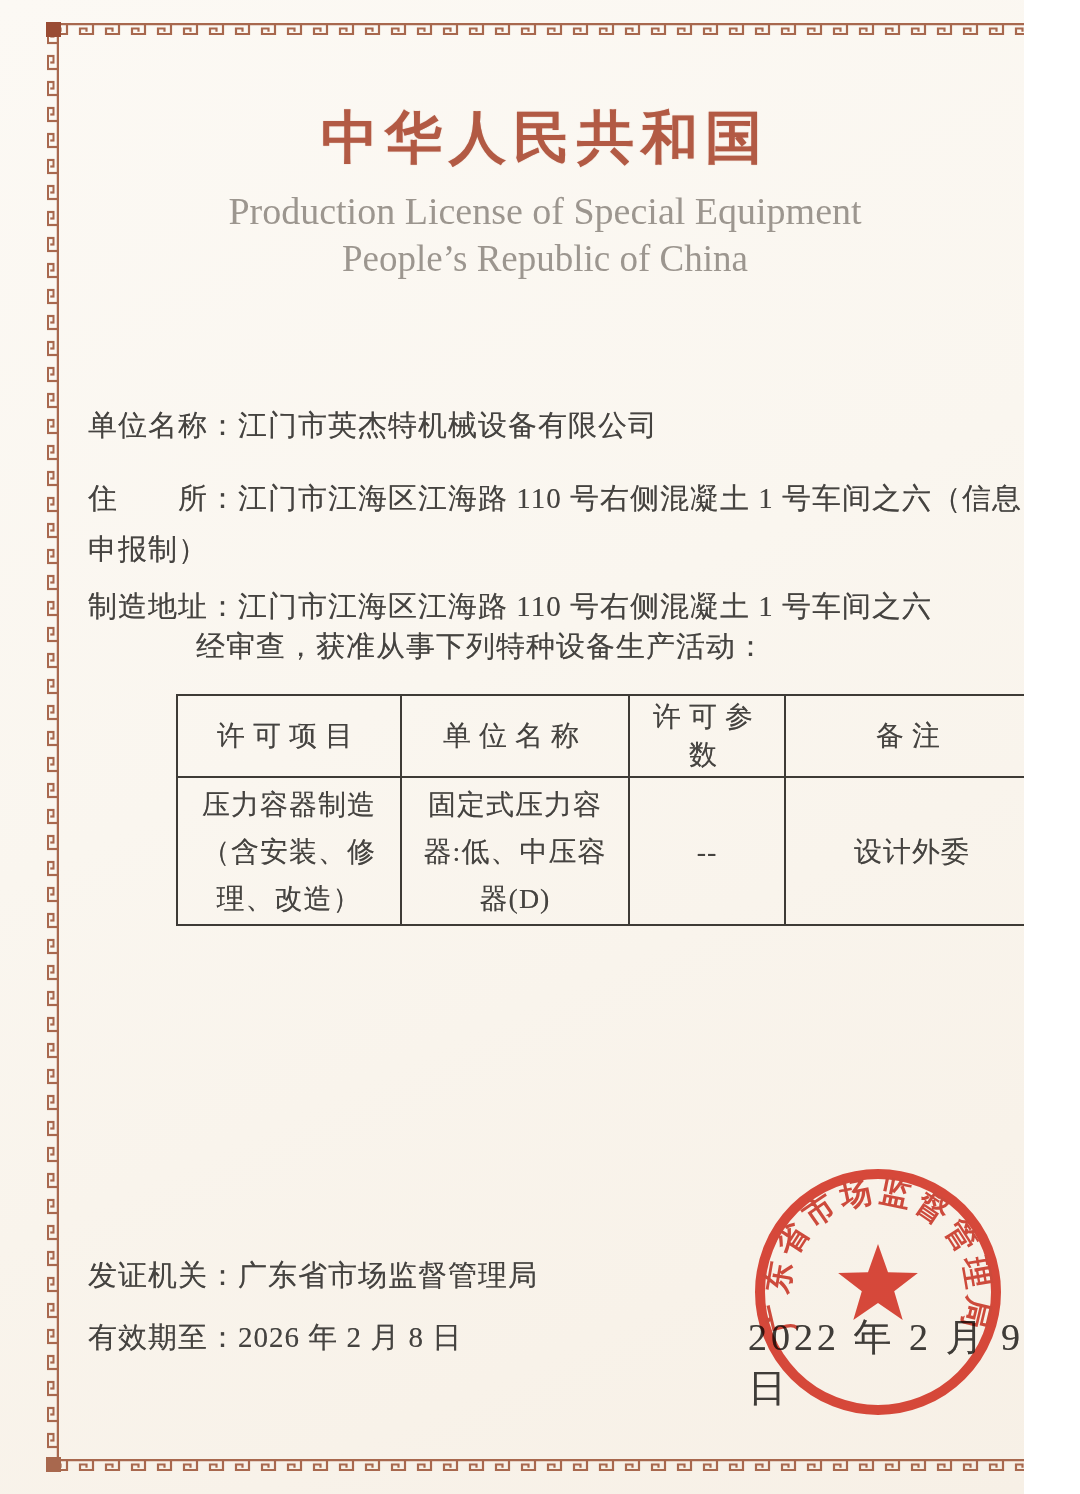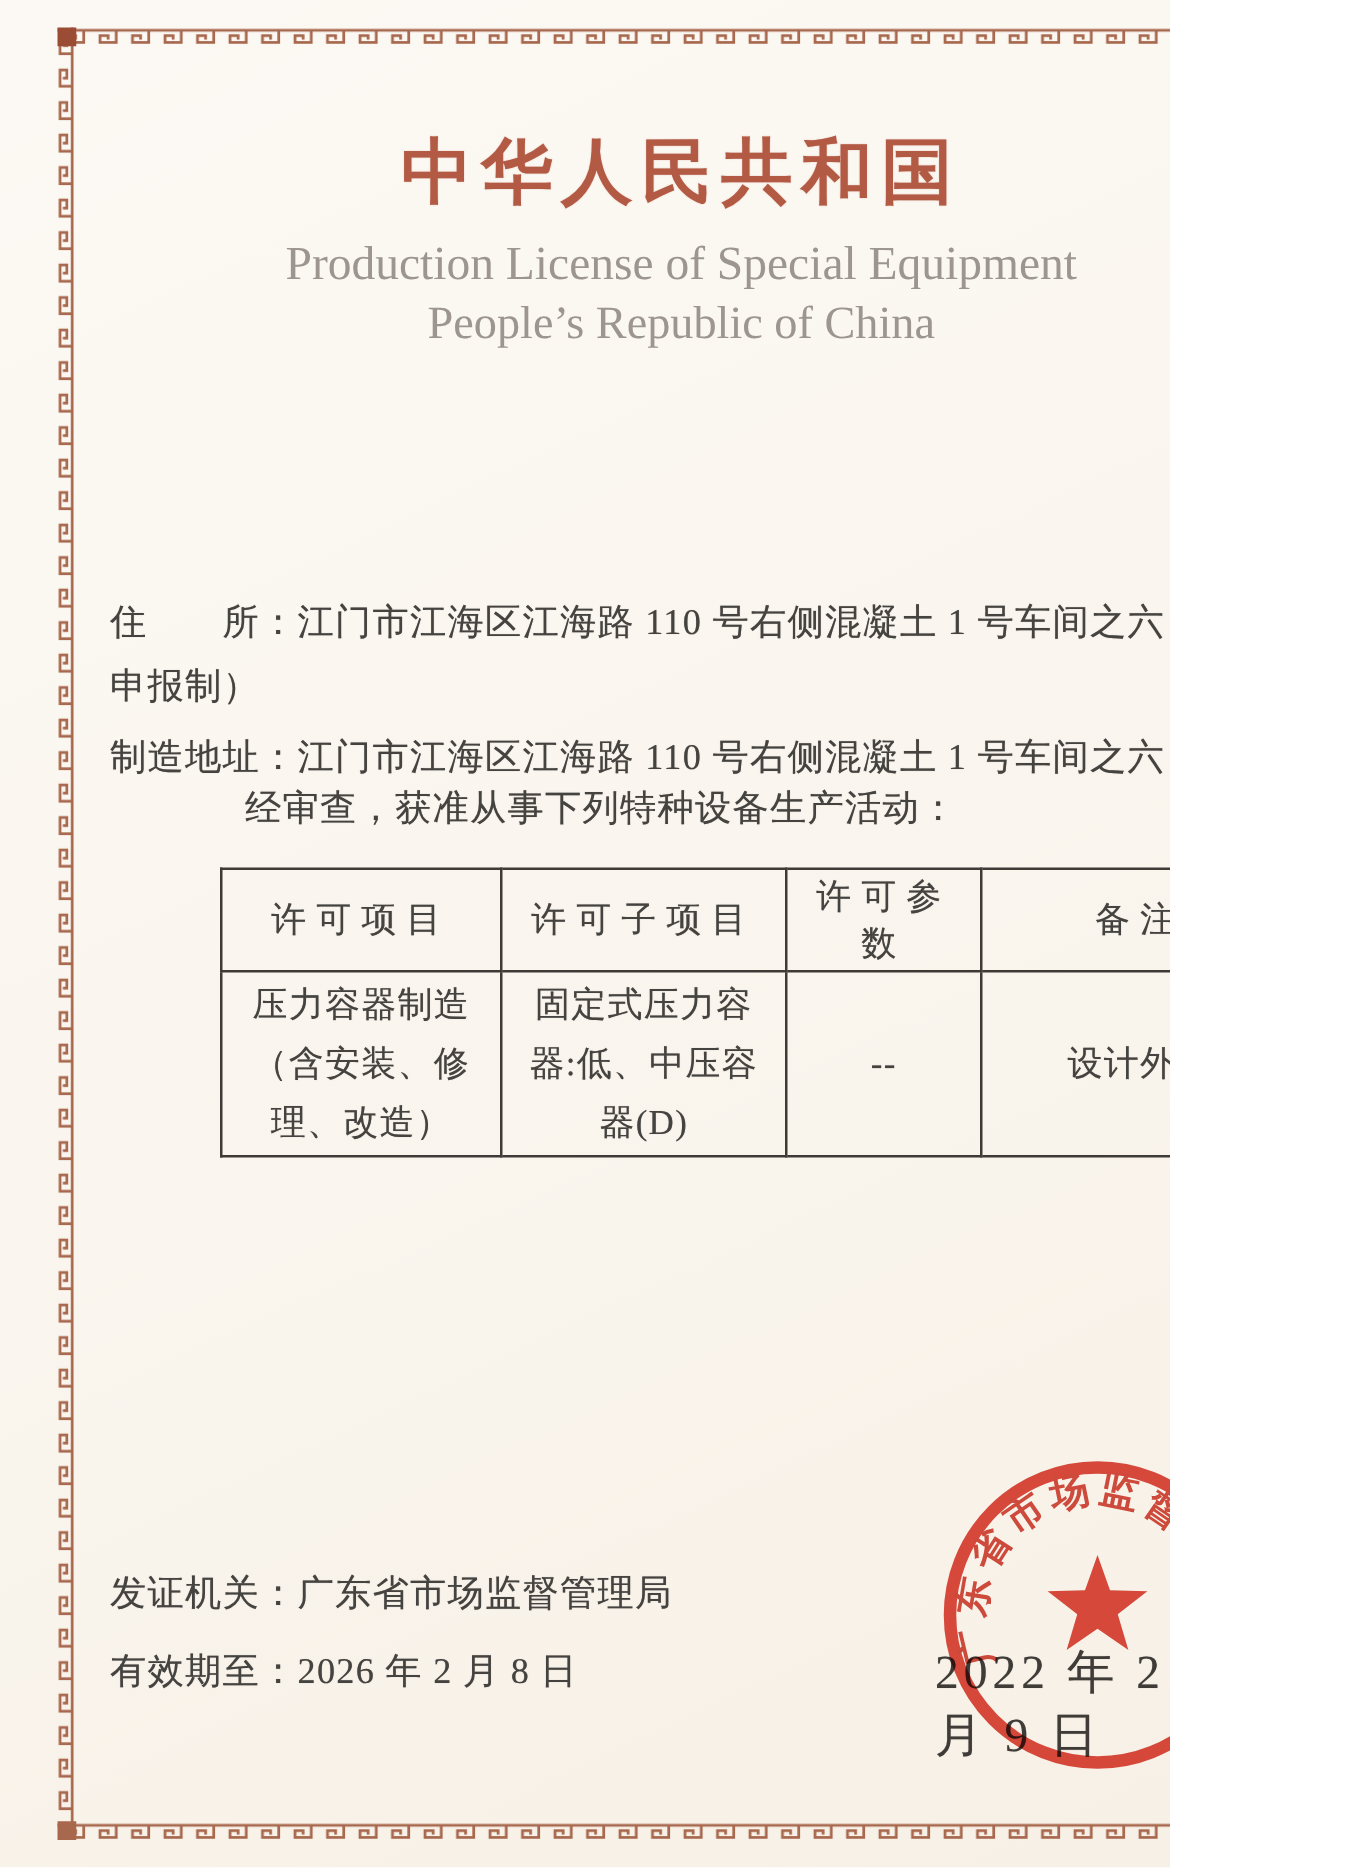--- a/index.html
+++ b/index.html
@@ -1,18 +1,18 @@
 <!DOCTYPE html>
 <html><head>
 <meta charset="utf-8">
 <style>
   html,body{margin:0;padding:0;}
   .page{
     position:relative;
-    width:936px;height:1494px;
+    width:1024px;height:1494px;
     background:linear-gradient(155deg,#fcf9f4 0%,#faf6ef 45%,#f7f0e6 100%);
     font-family:"Liberation Serif","DejaVu Serif",serif;
     overflow:hidden;
   }
   .frame{position:absolute;left:0;top:0;}
   .title-block{position:absolute;left:80px;top:100px;width:930px;text-align:center;}
   .t-cn1{font-size:57px;font-weight:bold;letter-spacing:7px;color:#b25a44;text-shadow:0 0 1px rgba(178,90,68,.5);}
   .t-cn2{font-size:55px;font-weight:bold;letter-spacing:3px;color:#b25a44;margin-top:8px;text-shadow:0 0 1px rgba(178,90,68,.5);}
   .t-en1{font-size:38px;color:#9c968f;margin-top:12px;}
   .t-en2{font-size:37px;color:#9c968f;margin-top:4px;}
@@ -70,20 +70,23 @@
     <rect x="1053" y="1457" width="15" height="15" fill="#9a4c34"></rect>
   </svg>
 
   <div class="title-block">
     <div class="t-cn1">中华人民共和国</div>
     <div class="t-en1">Production License of Special Equipment</div>
     <div class="t-en2">People’s Republic of China</div>
   </div>
 
 
+  <p class="field f-company">
+    <span>单位名称：</span><span>江门市英杰特机械设备有限公司</span>
+  </p>
 
   <p class="field f-address">
     <span>住　　所：</span><span>江门市江海区江海路 110 号右侧混凝土 1 号车间之六（信息申报制）</span>
   </p>
 
   <p class="field f-mfg">
     <span>制造地址：</span><span>江门市江海区江海路 110 号右侧混凝土 1 号车间之六</span>
   </p>
 
   <p class="review">经审查，获准从事下列特种设备生产活动：</p>
@@ -91,21 +94,21 @@
   <table class="lic">
     <colgroup>
       <col class="c1">
         <col class="c2">
         <col class="c3">
         <col class="c4">
     </colgroup>
     <thead>
       <tr>
         <th>许可项目</th>
-        <th>许可子项目</th>
+        <th>单位名称</th>
         <th>许可参数</th>
         <th>备注</th>
       </tr>
     </thead>
     <tbody>
       <tr>
         <td>压力容器制造（含安装、修理、改造）</td>
         <td>固定式压力容器:低、中压容器(D)</td>
         <td>--</td>
         <td>设计外委</td>

